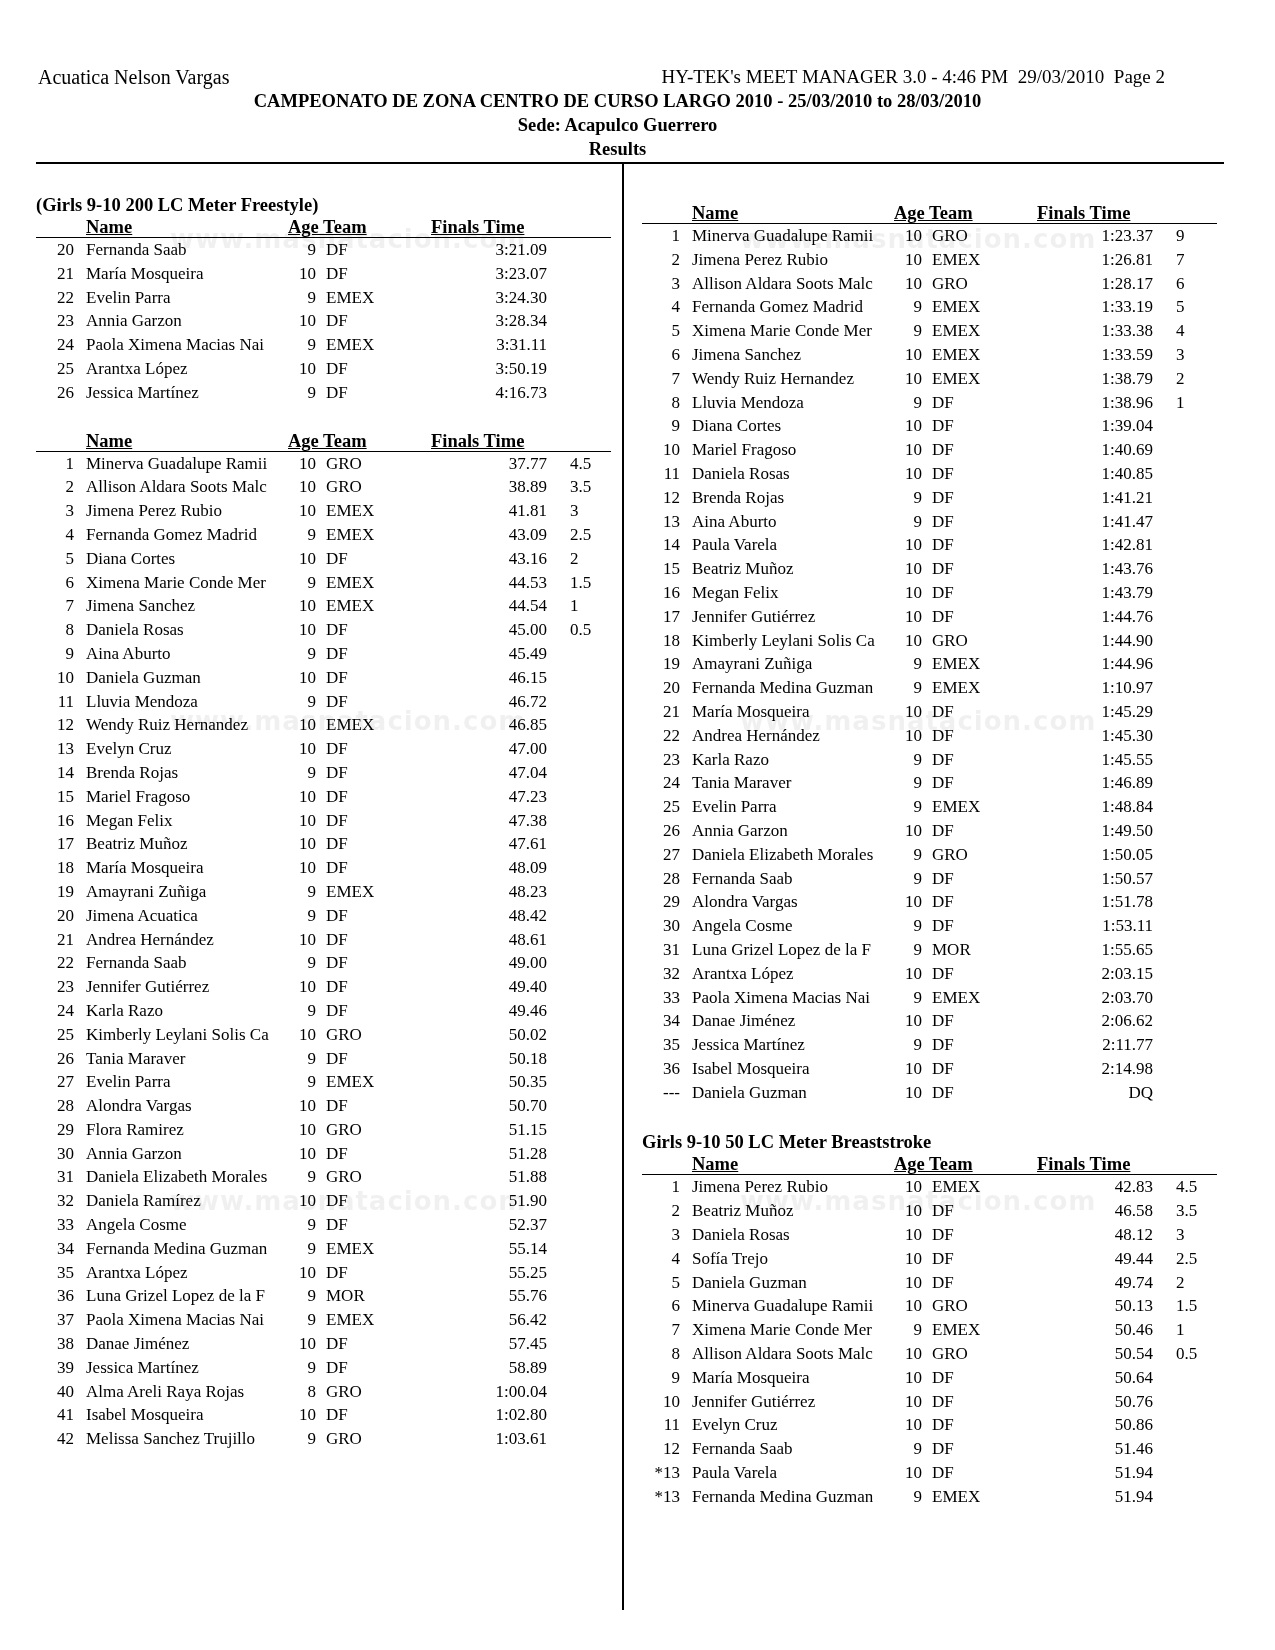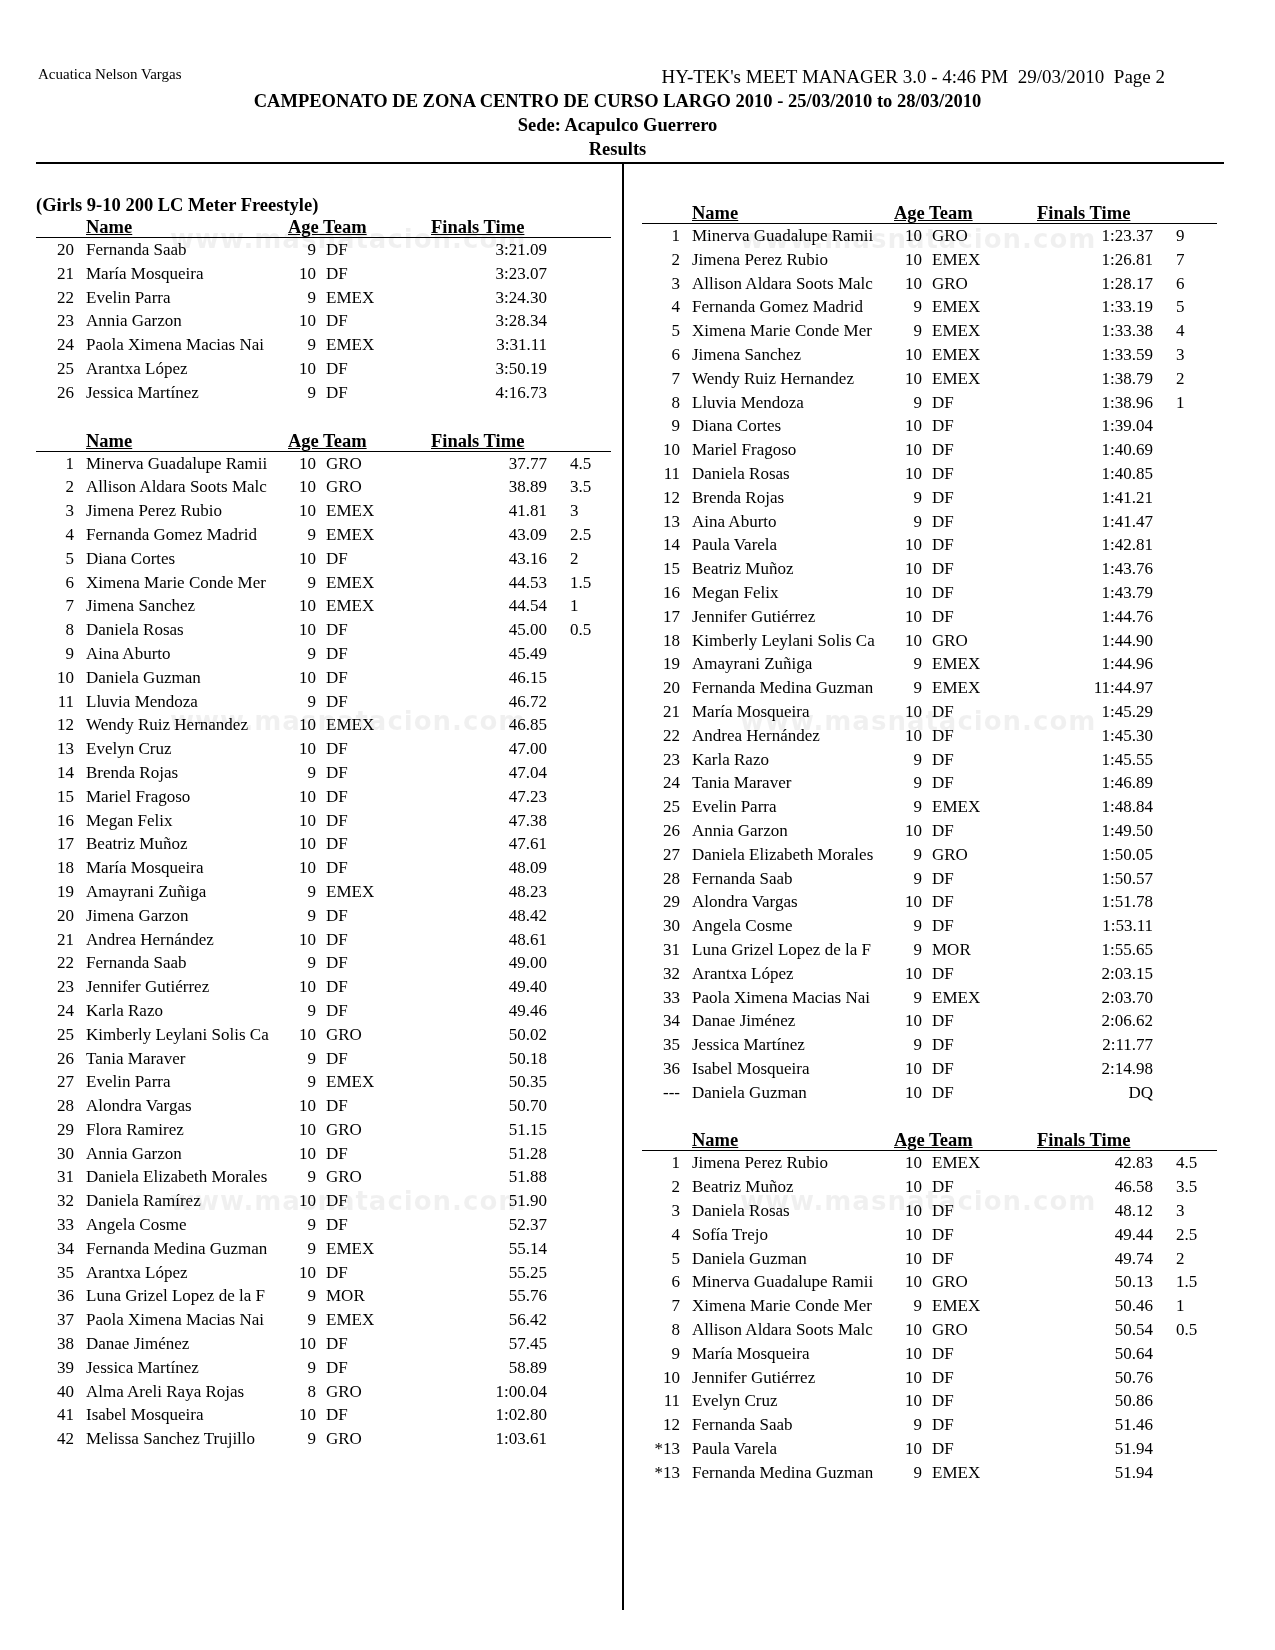--- a/index.html
+++ b/index.html
@@ -1,20 +1,20 @@
 <!DOCTYPE html>
 <html><head>
 <meta charset="utf-8">
 <style>
   html, body { margin: 0; padding: 0; background: #ffffff; }
   body {
     width: 1275px; height: 1650px; position: relative; overflow: hidden;
     font-family: "Liberation Serif", "DejaVu Serif", serif; color: #000;
   }
-  .hdr-left { position: absolute; left: 38px; top: 66px; font-size: 15px; }
+  .hdr-left { position: absolute; left: 38px; top: 66px; font-size: 20px; }
   .hdr-right { position: absolute; right: 110px; top: 66px; font-size: 19px; white-space: pre; }
   .title { position: absolute; left: 0; width: 1275px; text-align: center; font-weight: bold; font-size: 18.5px; }
   .t1 { top: 91px; left: -20px; }
   .t2 { top: 115px; left: -20px; }
   .t3 { top: 139px; left: -20px; }
   .topline { position: absolute; left: 36px; top: 162px; width: 1188px; height: 2px; background: #000; }
   .vline { position: absolute; left: 622px; top: 163px; width: 2px; height: 1447px; background: #000; }
 
   .col { position: absolute; }
   .col-left { left: 36px; top: 167px; width: 575px; }
@@ -268,21 +268,21 @@
       <div class="row">
         <span class="c-place">19</span>
         <span class="c-name">Amayrani Zuñiga</span>
         <span class="c-age">9</span>
         <span class="c-team">EMEX</span>
         <span class="c-time">48.23</span>
         <span class="c-pts"></span>
       </div>
       <div class="row">
         <span class="c-place">20</span>
-        <span class="c-name">Jimena Garzon</span>
+        <span class="c-name">Jimena Acuatica</span>
         <span class="c-age">9</span>
         <span class="c-team">DF</span>
         <span class="c-time">48.42</span>
         <span class="c-pts"></span>
       </div>
       <div class="row">
         <span class="c-place">21</span>
         <span class="c-name">Andrea Hernández</span>
         <span class="c-age">10</span>
         <span class="c-team">DF</span>
@@ -616,21 +616,21 @@
         <span class="c-age">9</span>
         <span class="c-team">EMEX</span>
         <span class="c-time">1:44.96</span>
         <span class="c-pts"></span>
       </div>
       <div class="row">
         <span class="c-place">20</span>
         <span class="c-name">Fernanda Medina Guzman</span>
         <span class="c-age">9</span>
         <span class="c-team">EMEX</span>
-        <span class="c-time">11:44.97</span>
+        <span class="c-time">1:10.97</span>
         <span class="c-pts"></span>
       </div>
       <div class="row">
         <span class="c-place">21</span>
         <span class="c-name">María Mosqueira</span>
         <span class="c-age">10</span>
         <span class="c-team">DF</span>
         <span class="c-time">1:45.29</span>
         <span class="c-pts"></span>
       </div>
@@ -757,20 +757,21 @@
       <div class="row">
         <span class="c-place">---</span>
         <span class="c-name">Daniela Guzman</span>
         <span class="c-age">10</span>
         <span class="c-team">DF</span>
         <span class="c-time">DQ</span>
         <span class="c-pts"></span>
       </div>
     </div>
     <div class="event">
+      <div class="event-title">Girls 9-10 50 LC Meter Breaststroke</div>
       <div class="colhdr">
         <span class="h-name">Name</span>
         <span class="h-ageteam">Age Team</span>
         <span class="h-time">Finals Time</span>
       </div>
       <div class="row">
         <span class="c-place">1</span>
         <span class="c-name">Jimena Perez Rubio</span>
         <span class="c-age">10</span>
         <span class="c-team">EMEX</span>

